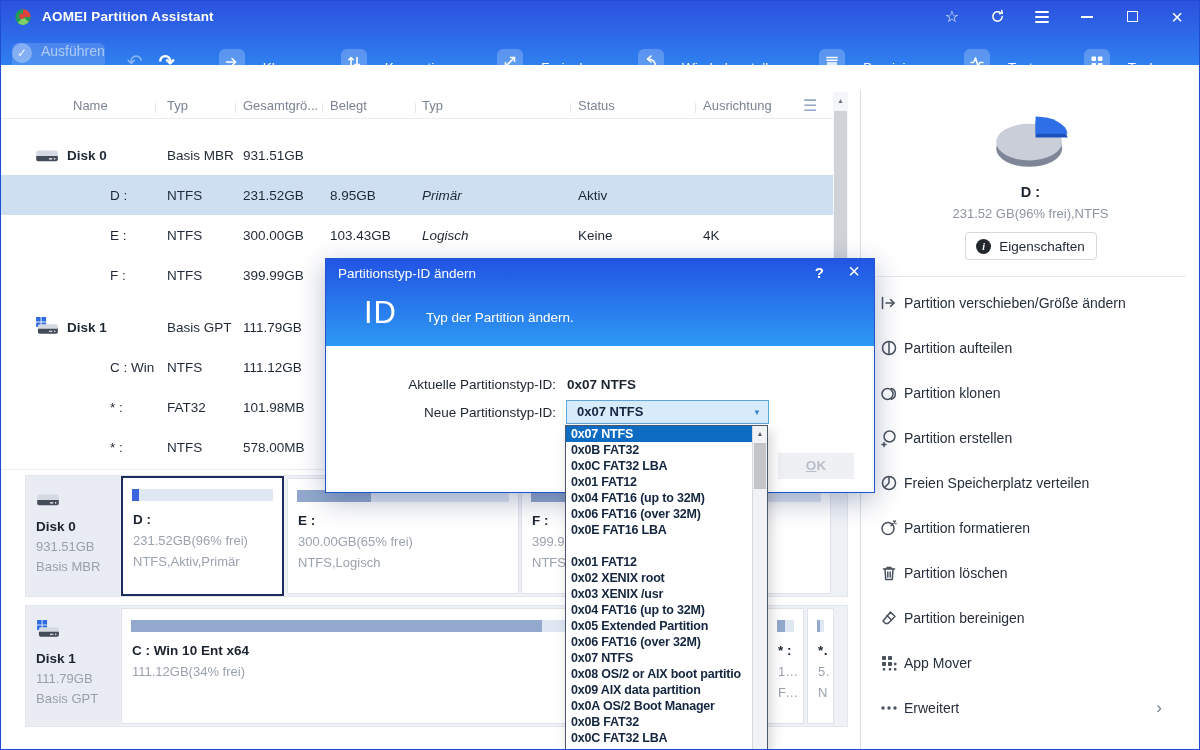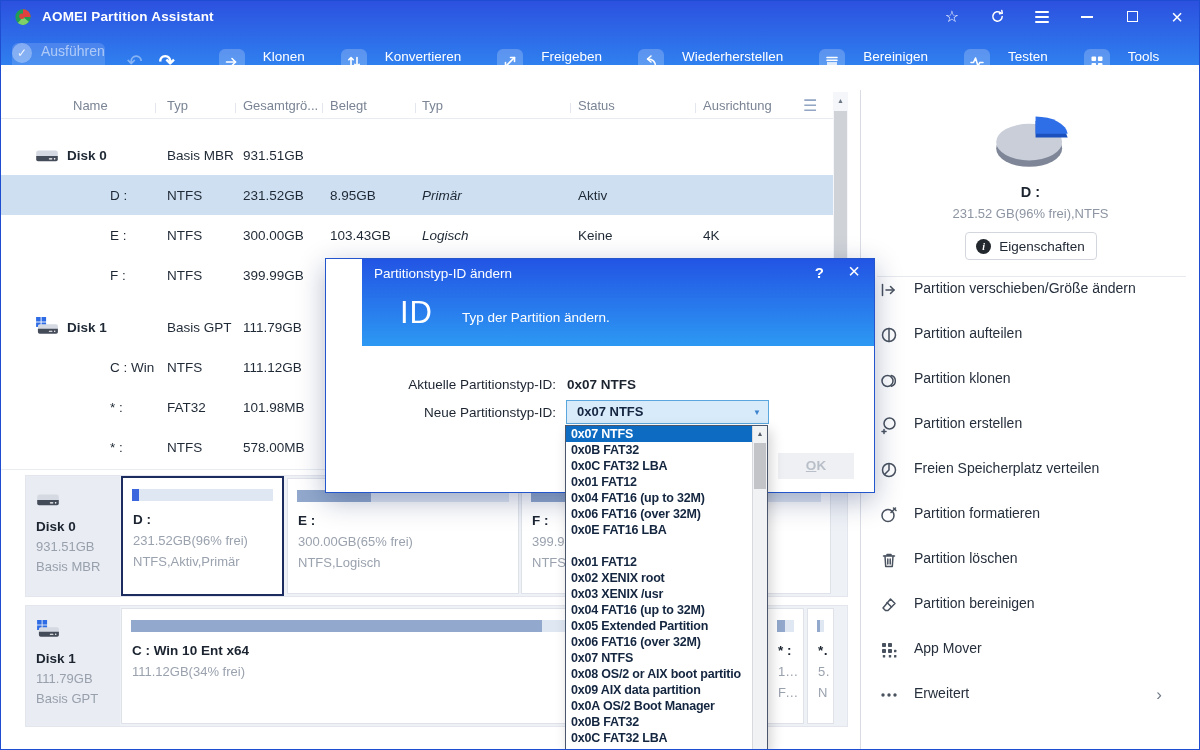--- a/index.html
+++ b/index.html
@@ -27,21 +27,21 @@
     display:flex;justify-content:center;gap:9px;color:rgba(255,255,255,.55);font-size:14px;}
   .applycheck{width:20px;height:20px;border-radius:50%;background:rgba(255,255,255,.32);
     color:rgba(255,255,255,.85);font-size:12px;display:flex;align-items:center;justify-content:center;}
   .applycheck::before{content:"✓";}
   .undo,.redo{font-size:19px;line-height:19px;}
   .undo{margin-left:22px;color:rgba(255,255,255,.42);}
   .undo::before{content:"↶";}
   .redo{margin-left:16px;color:#fff;font-weight:700;}
   .redo::before{content:"↷";}
   .tsep{width:1px;height:30px;background:rgba(255,255,255,.28);margin:0 22px;}
-  .tbtn{display:flex;align-items:flex-start;gap:18px;margin-right:36px;font-size:13.5px;color:#fff;cursor:default;}
+  .tbtn{display:flex;align-items:flex-end;gap:18px;margin-right:36px;font-size:13.5px;color:#fff;cursor:default;}
   .ticon{width:26px;height:26px;border-radius:6px;background:rgba(255,255,255,.22);
     display:flex;align-items:center;justify-content:center;}
   .ticon svg{width:16px;height:16px;}
   .ticon svg *{stroke:#fff;fill:none;stroke-width:1.6;stroke-linecap:round;stroke-linejoin:round;}
   .ticon svg.f *{fill:#fff;stroke:none;}
 
   
   .gridcols{display:grid;grid-template-columns:155px 80px 87px 93px 155px 125px 90px 1fr;}
   .thead{position:absolute;top:92px;left:0;width:833px;height:27px;border-bottom:1px solid #e8ebf0;
     color:#7a8494;font-size:13px;align-items:center;}
@@ -80,21 +80,21 @@
   .dinfo .dsize,.dinfo .dtype{font-size:13px;color:#98a0ac;margin-top:5px;}
   .pblock{position:absolute;top:2px;height:116px;background:#fff;border:1px solid #dfe3e9;overflow:hidden;}
   .pblock.psel{top:0;height:120px;border:2px solid #1d2c5f;}
   .pbar{height:12px;margin:11px 9px 0 9px;background:#dfe7f3;}
   .pfill{height:100%;}
   .plabel{margin:11px 4px 0 10px;font-size:13.5px;font-weight:700;color:#1b2430;white-space:nowrap;overflow:hidden;text-overflow:ellipsis;}
   .psize,.pfs{margin:6px 4px 0 10px;font-size:13px;color:#9aa2ae;white-space:nowrap;overflow:hidden;text-overflow:ellipsis;}
 
   
   .dialog{position:absolute;left:325px;top:258px;width:550px;height:235px;background:#fff;
-    border:1px solid #2356cc;box-shadow:0 8px 26px rgba(10,30,90,.3);z-index:20;padding-left:36px;}
+    border:1px solid #2356cc;box-shadow:0 8px 26px rgba(10,30,90,.3);z-index:20;}
   .dlg-head{position:relative;height:87px;background:linear-gradient(180deg,#2254e4,#2d99f3);color:#fff;}
   .dlg-title{position:absolute;left:12px;top:7px;font-size:13.5px;}
   .dlg-help{position:absolute;right:50px;top:5px;font-size:15px;font-weight:700;color:#fff;}
   .dlg-close{position:absolute;right:14px;top:1px;font-size:20px;color:#fff;}
   .dlg-id{position:absolute;left:38px;top:36px;font-size:31px;font-weight:400;letter-spacing:1px;}
   .dlg-sub{position:absolute;left:100px;top:51px;font-size:13.5px;}
   .dlg-label{position:absolute;left:0;width:230px;text-align:right;font-size:13.5px;color:#1c2430;white-space:nowrap;}
   .dlg-value{position:absolute;left:241px;font-size:13.5px;color:#1c2430;font-weight:600;}
   .combo{position:absolute;left:240px;top:141px;width:203px;height:24px;background:#d7ebfb;border:1px solid #5aa7de;}
   .combo-text{position:absolute;left:10px;top:3px;font-size:13px;font-weight:600;color:#13253f;}
@@ -122,21 +122,21 @@
   .sel-label{text-align:center;font-size:14.5px;font-weight:700;color:#1c2430;margin-top:8px;}
   .sel-info{text-align:center;font-size:13px;color:#8d95a2;margin-top:6px;}
   .props-btn{margin:11px auto 0;width:132px;height:28px;border:1px solid #d3d7dd;border-radius:4px;
     display:flex;align-items:center;justify-content:center;gap:8px;font-size:13.5px;color:#222a35;background:#fff;}
   .info-ic{width:15px;height:15px;border-radius:50%;background:#23282f;color:#fff;font-size:10px;
     font-weight:700;font-family:"Liberation Serif",serif;font-style:italic;
     display:flex;align-items:center;justify-content:center;}
   .info-ic::before{content:"i";}
   .sp-div{margin:16px 14px 0 16px;border-top:1px solid #e6e9ee;}
   #side-menu{padding-top:3px;}
-  .mitem{height:45px;display:flex;gap:15px;padding-left:18px;font-size:14px;color:#262f3c;}
+  .mitem{height:45px;display:flex;align-items:center;gap:5px;padding-left:18px;font-size:14px;color:#262f3c;}
   .mi{display:inline-flex;}
   .mi svg{width:20px;height:20px;}
   .mi svg *{stroke:#49525f;fill:none;stroke-width:1.5;stroke-linecap:round;stroke-linejoin:round;}
   .mi svg.f *{fill:#49525f;stroke:none;}
   .chev{margin-left:auto;margin-right:38px;color:#737c89;font-size:17px;}
 </style>
 </head>
 <body>
 
 <div class="header">

